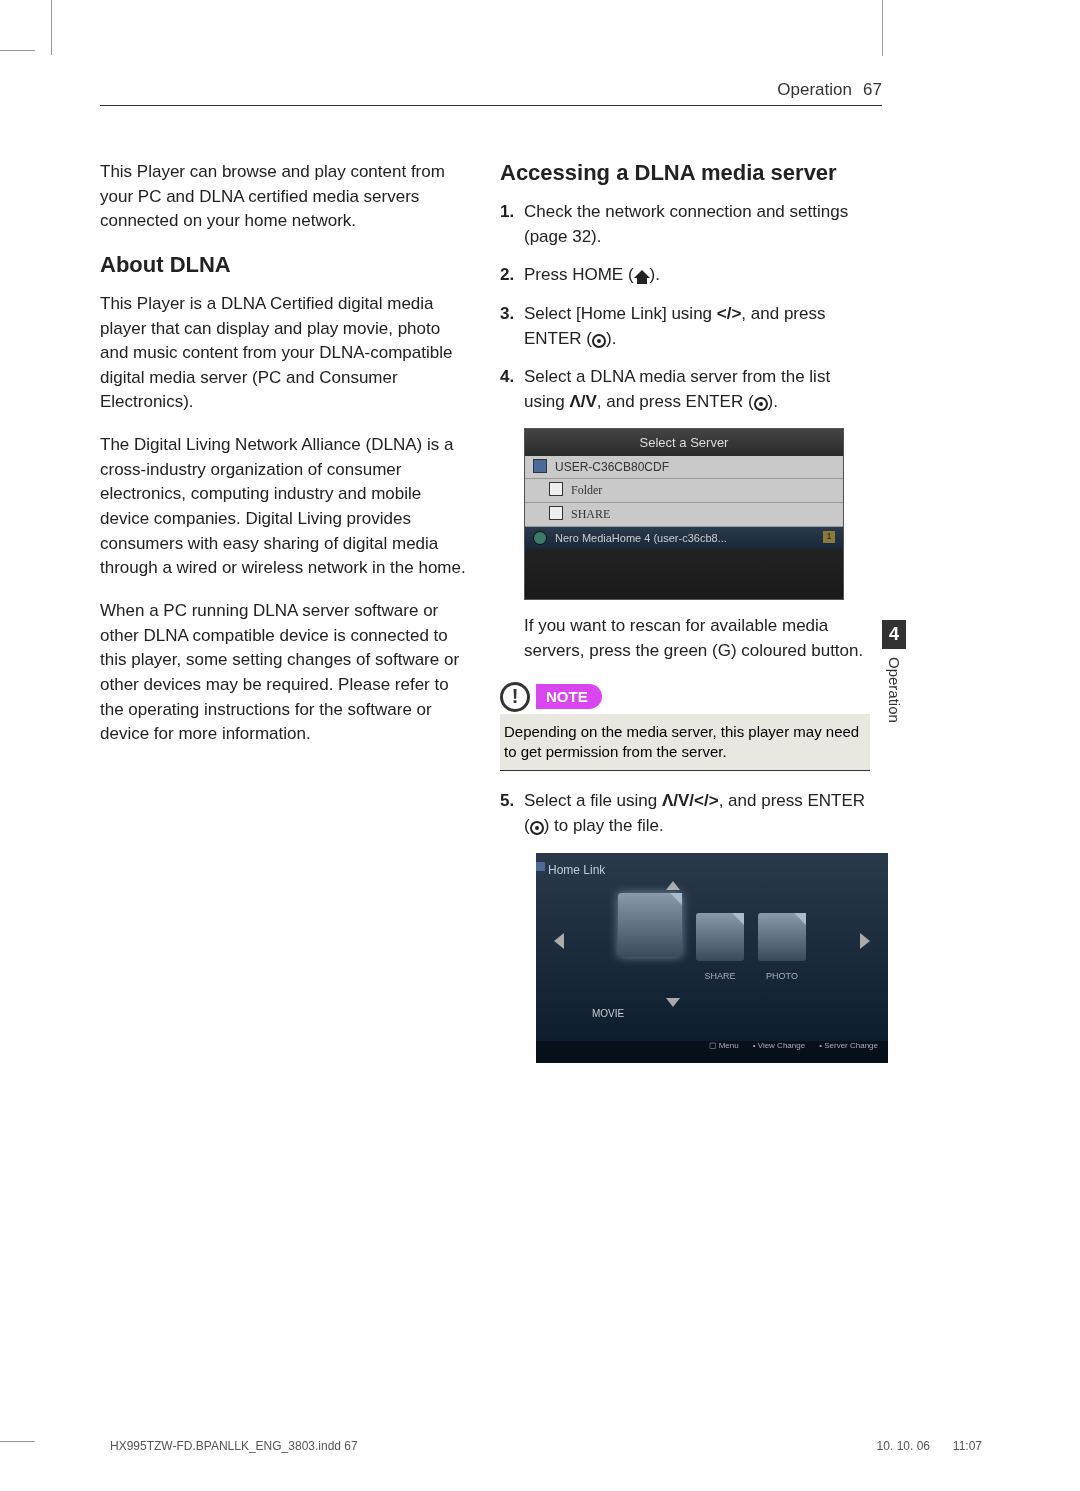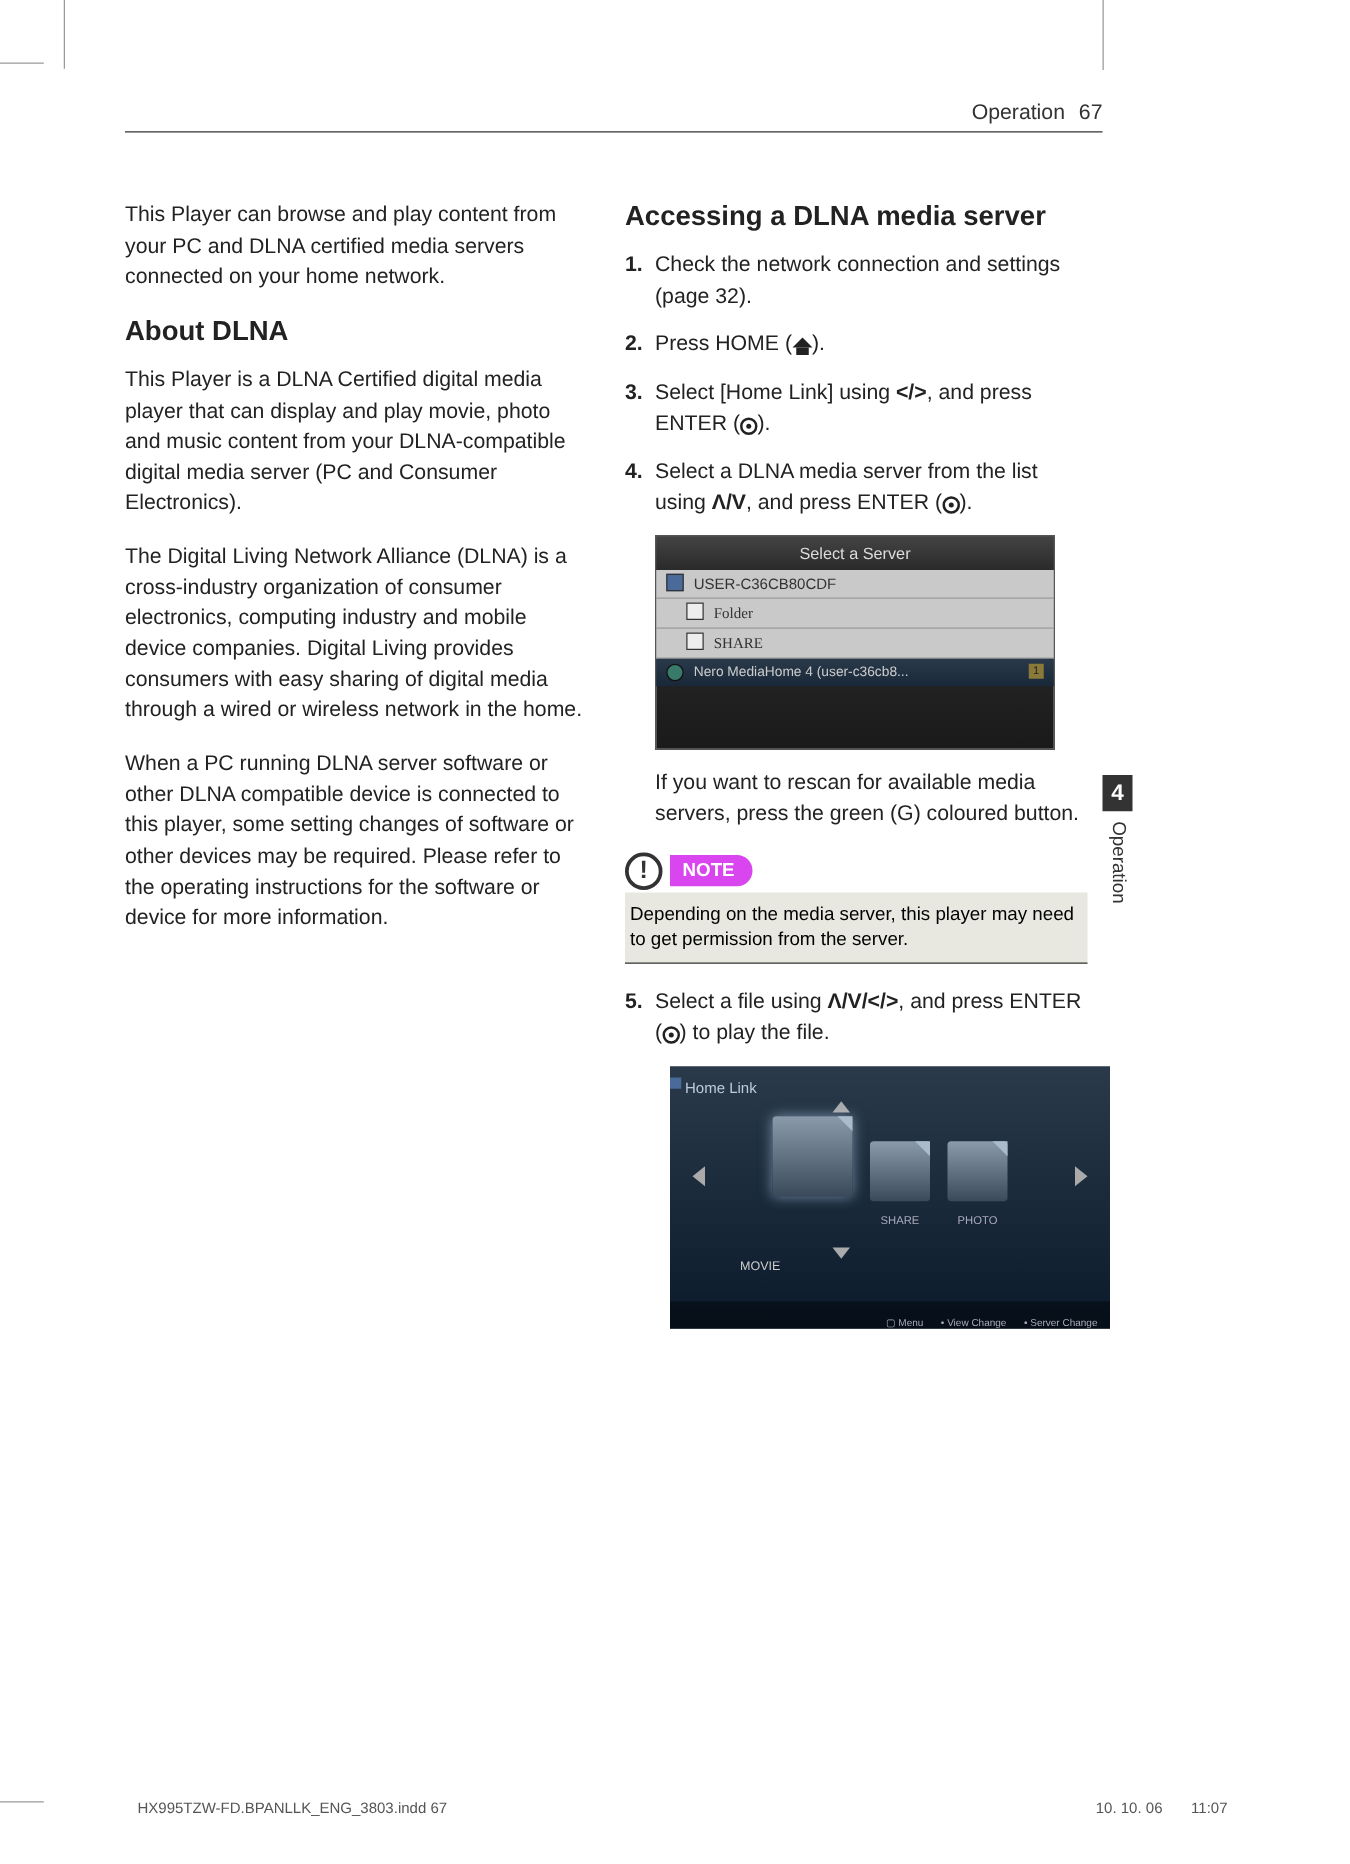--- a/index.html
+++ b/index.html
@@ -300,21 +300,21 @@
     }
     .screenshot-home .footer {
       position: absolute;
       bottom: 0;
       left: 0;
       right: 0;
       height: 22px;
       background: rgba(0,0,0,0.4);
       display: flex;
       justify-content: flex-end;
-      align-items: flex-end;
+      align-items: flex-start;
       gap: 14px;
       padding-right: 10px;
       color: #aab;
       font-size: 8px;
     }
     
     .side-tab {
       position: absolute;
       right: -24px;
       top: 550px;

